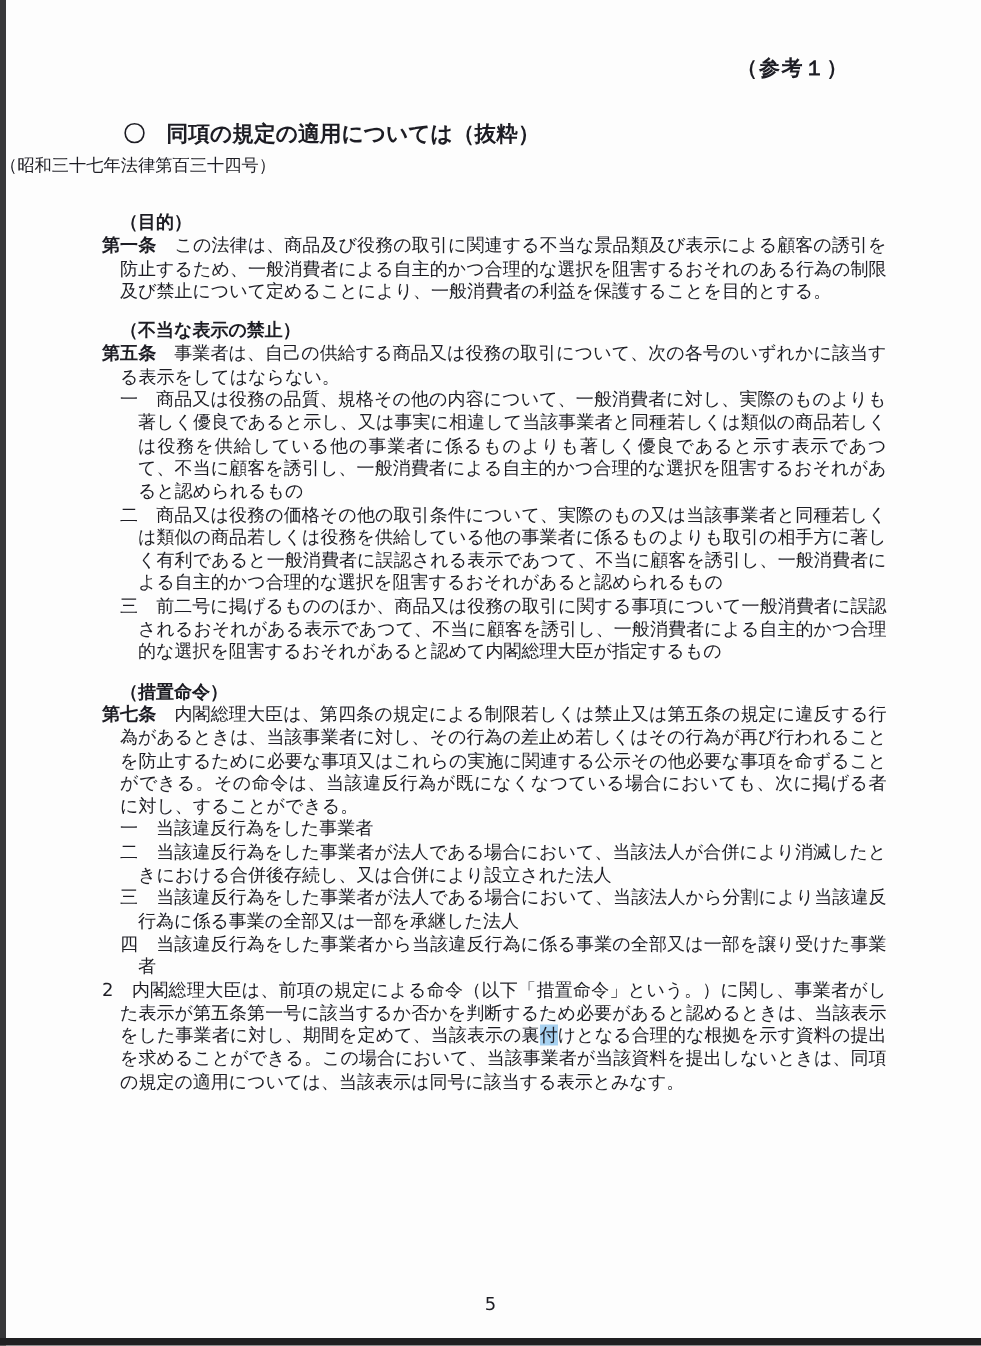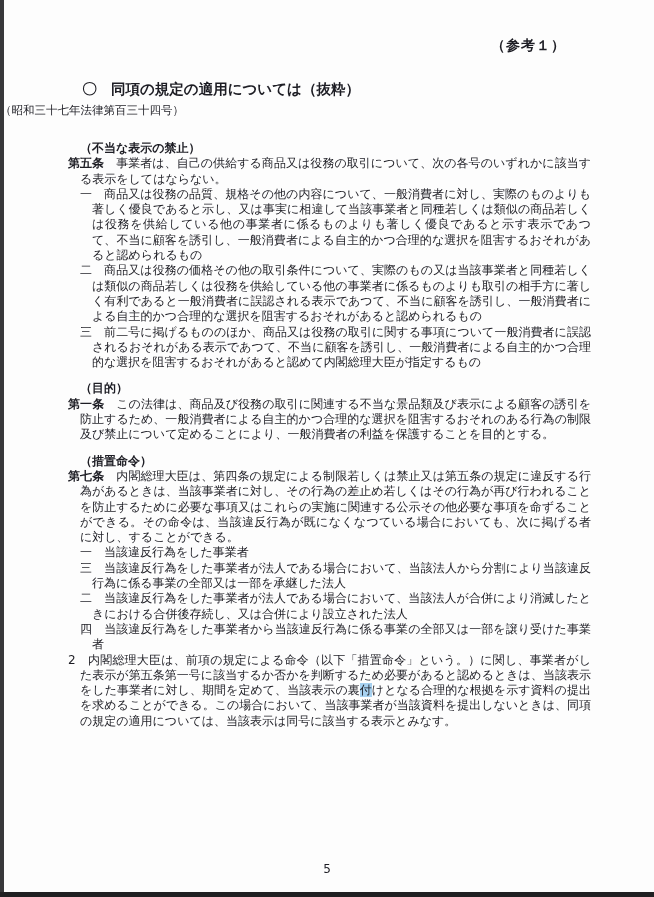--- a/index.html
+++ b/index.html
@@ -63,38 +63,38 @@
   <div class="title-row">
     <span class="title-marker">〇</span>
     <span>同項の規定の適用については（抜粋）</span>
   </div>
 
   <div class="law-number">（昭和三十七年法律第百三十四号）</div>
 
   <div class="doc">
 
     <section>
+      <div class="sec-header">（目的）</div>
+      <p class="article"><span class="art-num">第一条</span><span>　この法律は、商品及び役務の取引に関連する不当な景品類及び表示による顧客の誘引を防止するため、一般消費者による自主的かつ合理的な選択を阻害するおそれのある行為の制限及び禁止について定めることにより、一般消費者の利益を保護することを目的とする。</span></p>
+    </section>
+
+    <section>
       <div class="sec-header">（不当な表示の禁止）</div>
       <p class="article"><span class="art-num">第五条</span><span>　事業者は、自己の供給する商品又は役務の取引について、次の各号のいずれかに該当する表示をしてはならない。</span></p>
       <p class="item">一　商品又は役務の品質、規格その他の内容について、一般消費者に対し、実際のものよりも著しく優良であると示し、又は事実に相違して当該事業者と同種若しくは類似の商品若しくは役務を供給している他の事業者に係るものよりも著しく優良であると示す表示であつて、不当に顧客を誘引し、一般消費者による自主的かつ合理的な選択を阻害するおそれがあると認められるもの</p>
       <p class="item">二　商品又は役務の価格その他の取引条件について、実際のもの又は当該事業者と同種若しくは類似の商品若しくは役務を供給している他の事業者に係るものよりも取引の相手方に著しく有利であると一般消費者に誤認される表示であつて、不当に顧客を誘引し、一般消費者による自主的かつ合理的な選択を阻害するおそれがあると認められるもの</p>
       <p class="item">三　前二号に掲げるもののほか、商品又は役務の取引に関する事項について一般消費者に誤認されるおそれがある表示であつて、不当に顧客を誘引し、一般消費者による自主的かつ合理的な選択を阻害するおそれがあると認めて内閣総理大臣が指定するもの</p>
     </section>
 
     <section>
-      <div class="sec-header">（目的）</div>
-      <p class="article"><span class="art-num">第一条</span><span>　この法律は、商品及び役務の取引に関連する不当な景品類及び表示による顧客の誘引を防止するため、一般消費者による自主的かつ合理的な選択を阻害するおそれのある行為の制限及び禁止について定めることにより、一般消費者の利益を保護することを目的とする。</span></p>
-    </section>
-
-    <section>
       <div class="sec-header">（措置命令）</div>
       <p class="article"><span class="art-num">第七条</span><span>　内閣総理大臣は、第四条の規定による制限若しくは禁止又は第五条の規定に違反する行為があるときは、当該事業者に対し、その行為の差止め若しくはその行為が再び行われることを防止するために必要な事項又はこれらの実施に関連する公示その他必要な事項を命ずることができる。その命令は、当該違反行為が既になくなつている場合においても、次に掲げる者に対し、することができる。</span></p>
       <p class="item">一　当該違反行為をした事業者</p>
+      <p class="item">二　当該違反行為をした事業者が法人である場合において、当該法人が合併により消滅したときにおける合併後存続し、又は合併により設立された法人</p>
       <p class="item">三　当該違反行為をした事業者が法人である場合において、当該法人から分割により当該違反行為に係る事業の全部又は一部を承継した法人</p>
-      <p class="item">二　当該違反行為をした事業者が法人である場合において、当該法人が合併により消滅したときにおける合併後存続し、又は合併により設立された法人</p>
       <p class="item">四　当該違反行為をした事業者から当該違反行為に係る事業の全部又は一部を譲り受けた事業者</p>
       <p class="para"><span>2　内閣総理大臣は、前項の規定による命令（以下「措置命令」という。）に関し、事業者がした表示が第五条第一号に該当するか否かを判断するため必要があると認めるときは、当該表示をした事業者に対し、期間を定めて、当該表示の裏</span><span class="hl" style="background: rgb(167, 209, 240);">付</span><span>けとなる合理的な根拠を示す資料の提出を求めることができる。この場合において、当該事業者が当該資料を提出しないときは、同項の規定の適用については、当該表示は同号に該当する表示とみなす。</span></p>
     </section>
 
 
   </div>
 
   <div class="page-number">5</div>
 </div>
 

